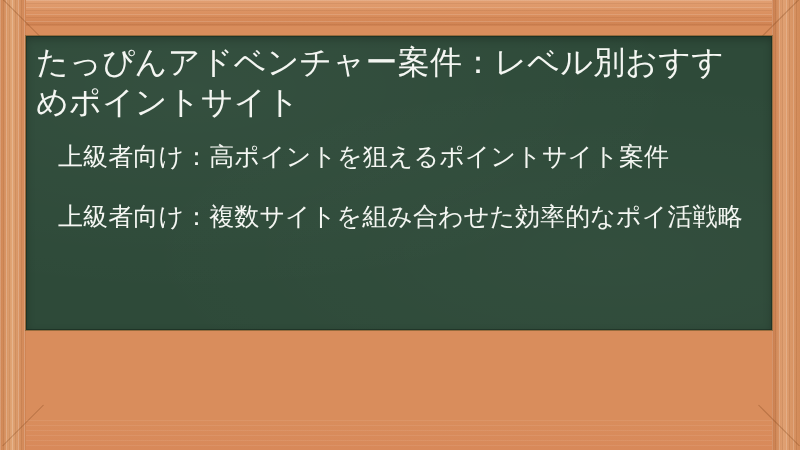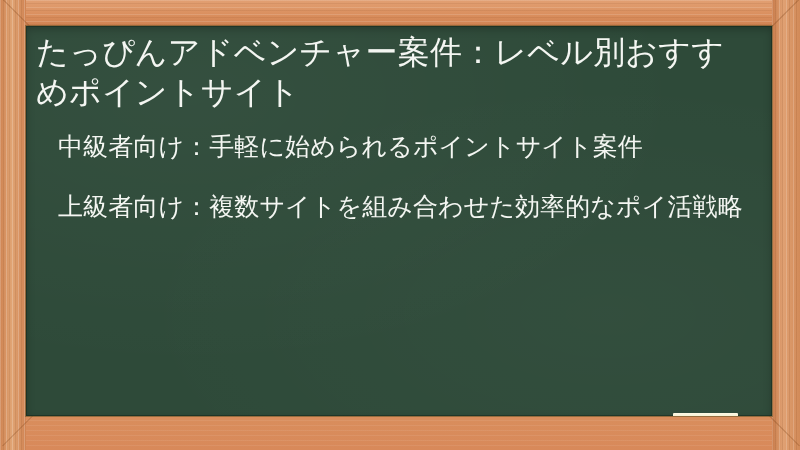--- a/index.html
+++ b/index.html
@@ -109,23 +109,23 @@
   .mitre.tr::after { transform: rotate(-45deg); }
   .mitre.bl { left: 0; bottom: 0; }
   .mitre.bl::after { transform: rotate(-45deg); }
   .mitre.br { right: 0; bottom: 0; }
   .mitre.br::after { transform: rotate(45deg); }
 
   
   .board {
     position: absolute;
     left: 26px;
-    top: 26px;
+    top: 36px;
     width: 746px;
-    height: 390px;
+    height: 294px;
     background: #2e4a39;
     box-shadow:
       inset 0 0 0 1px rgba(20,38,28,0.55),
       inset 0 3px 9px rgba(0,0,0,0.25),
       0 0 0 1px rgba(96,82,36,0.55);
     overflow: hidden;
   }
   .board-texture {
     position: absolute;
     inset: 0;
@@ -194,21 +194,21 @@
     <div class="mitre br"></div>
   </div>
 
   <div class="board">
     <div class="board-texture"></div>
 
     <div class="board-inner">
       <h1 class="board-title">たっぴんアドベンチャー案件：レベル別おすすめポイントサイト</h1>
 
       <ul class="board-list">
-        <li>中級者向け：手軽に始められるポイントサイト案件</li>
+        <li>上級者向け：高ポイントを狙えるポイントサイト案件</li>
         <li>上級者向け：複数サイトを組み合わせた効率的なポイ活戦略</li>
       </ul>
     </div>
 
     <div class="chalk"></div>
   </div>
 
 </div>
 
 </body></html>

